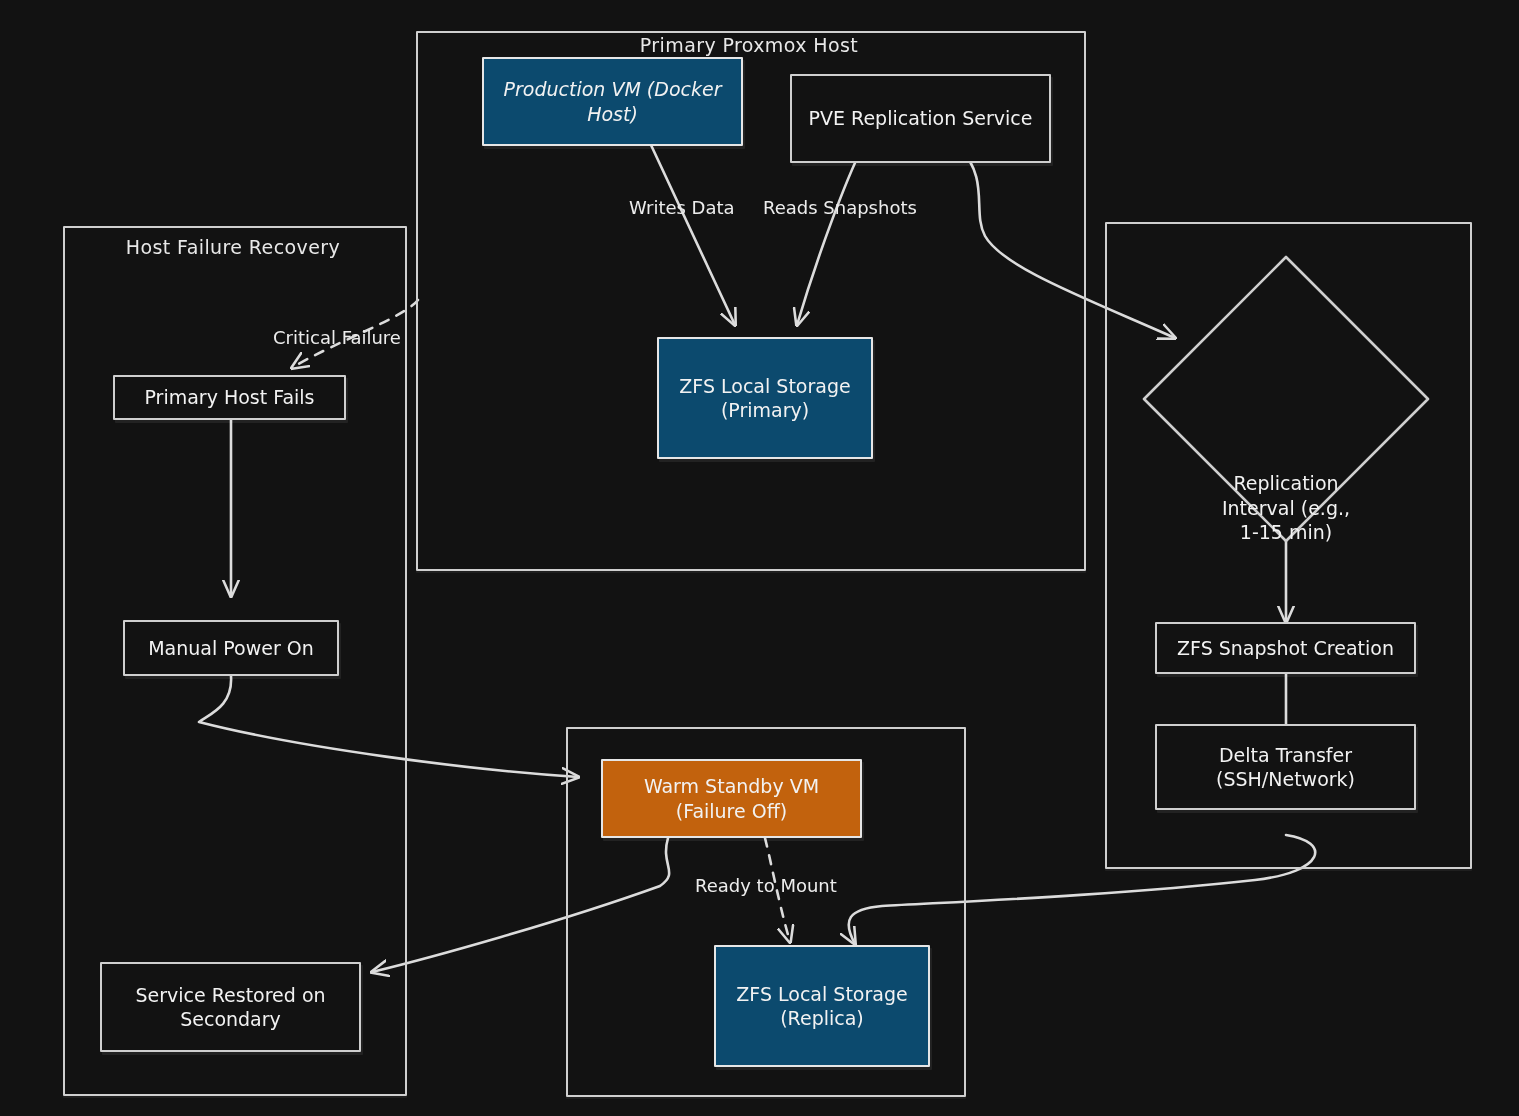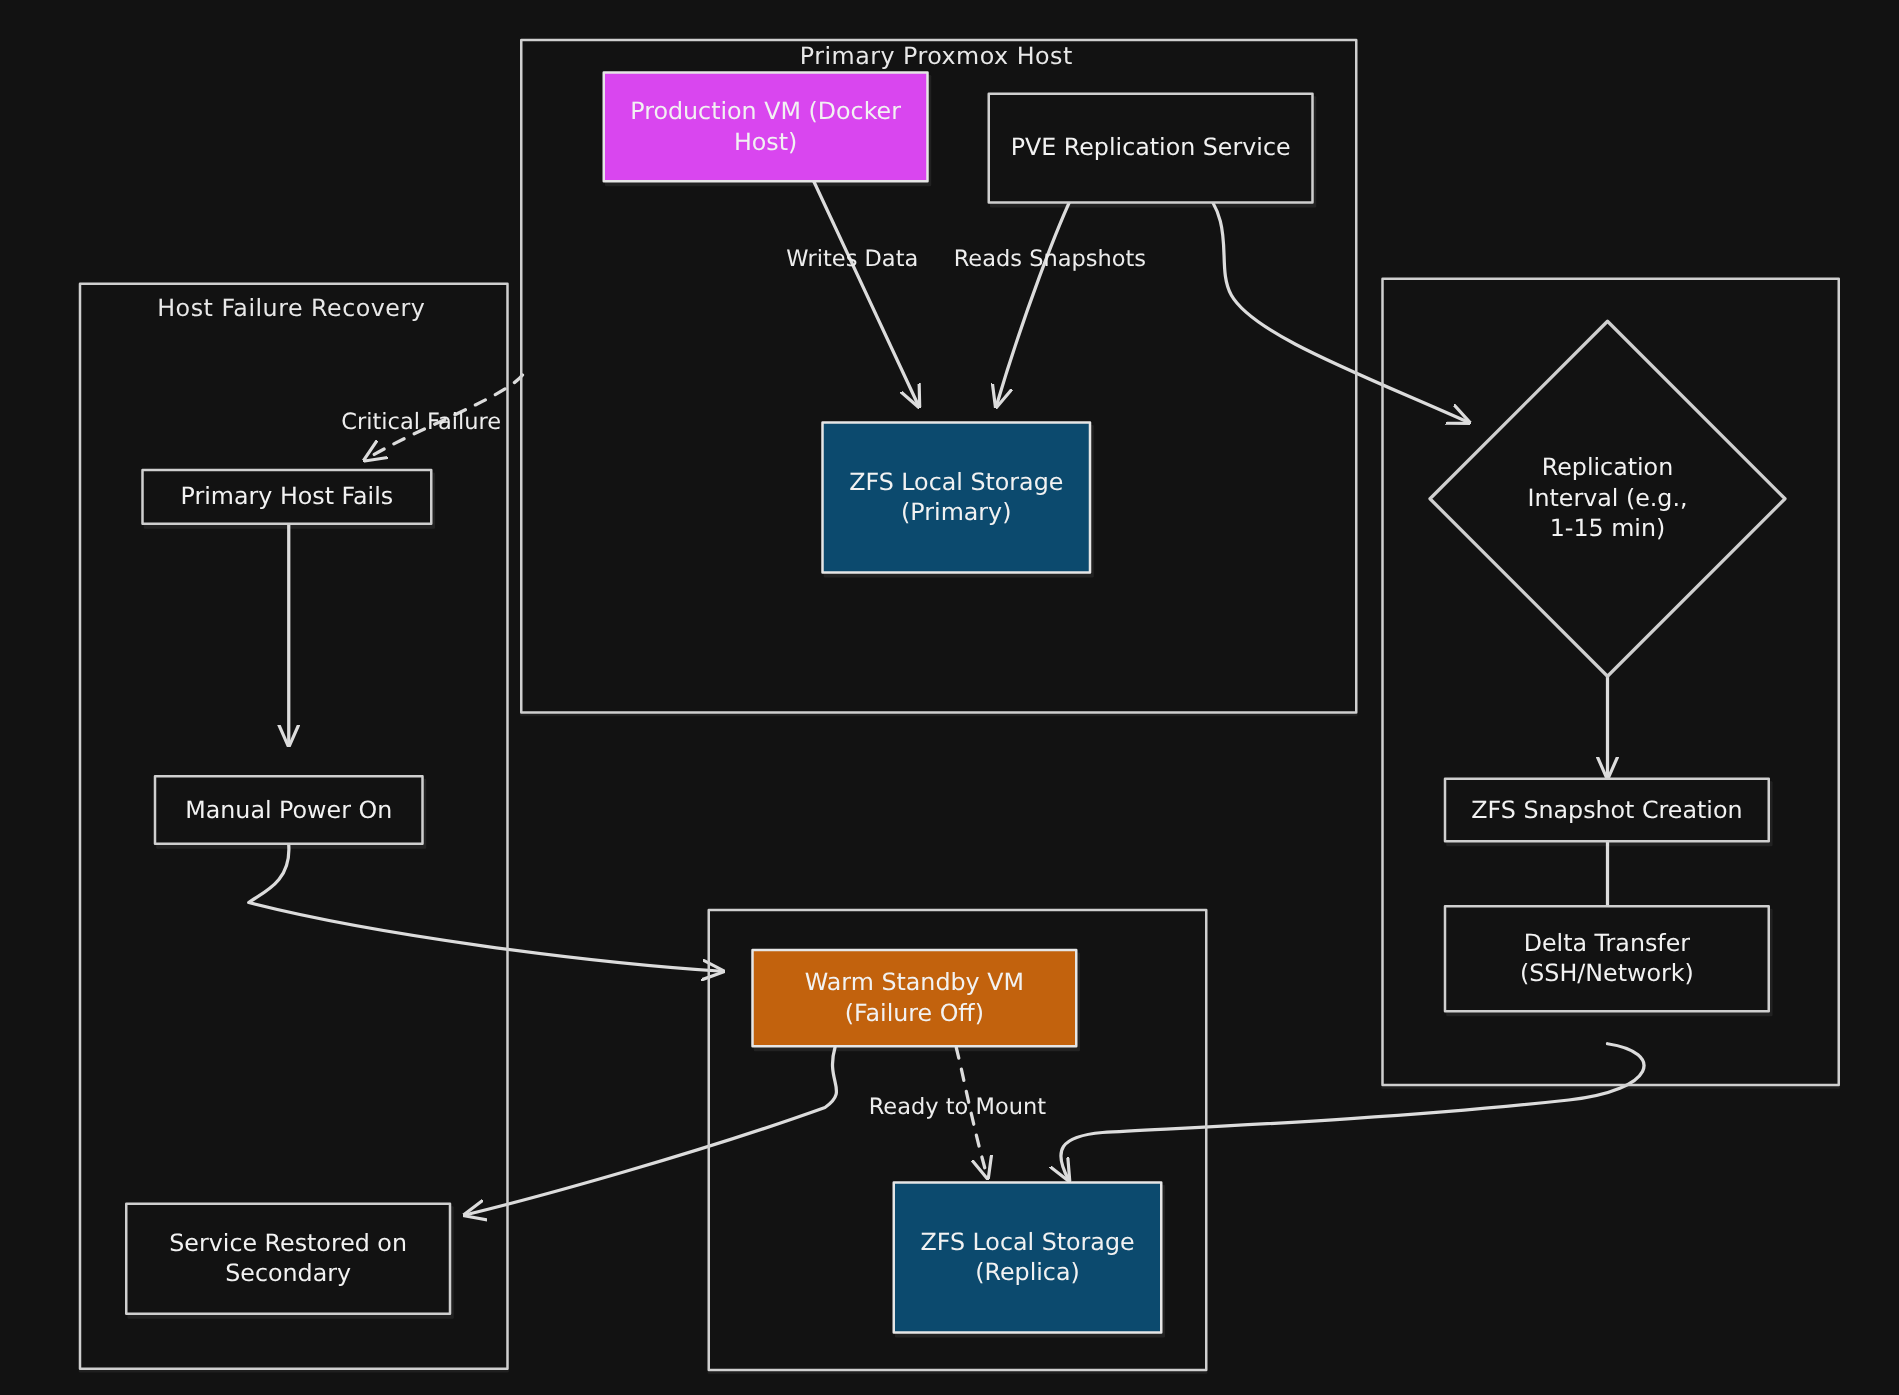--- a/index.html
+++ b/index.html
@@ -11,27 +11,27 @@
   .group{position:absolute;border:2px solid #cfcfcf;background:transparent;border-radius:1px;
          box-shadow:0 2px 0 rgba(255,255,255,.06);}
   .group-title{position:absolute;color:#e8e8e8;font-size:19px;letter-spacing:.4px;
                white-space:nowrap;text-align:center;}
 
   .node{position:absolute;border:2px solid #cfcfcf;display:flex;align-items:center;
         justify-content:center;text-align:center;color:#f2f2f2;font-size:19px;
         line-height:1.28;padding:4px 8px;box-sizing:border-box;
         box-shadow:2px 3px 0 rgba(255,255,255,.07);border-radius:1px;}
   .node.plain{background:#121212;}
-  .node.green{background:#d946ef;border-color:#e6e6e6;}
+  .node.green{background:#0c4a6e;border-color:#e6e6e6;font-style:italic;}
   .node.blue{background:#0c4a6e;border-color:#e6e6e6;}
   .node.orange{background:#c2620d;border-color:#e6e6e6;}
 
   .diamond{position:absolute;}
   .diamond .dtext{position:absolute;left:0;top:0;width:100%;height:100%;
-                  display:flex;align-items:center;justify-content:center;text-align:center;
+                  display:flex;align-items:center;justify-content:flex-end;text-align:center;
                   color:#f2f2f2;font-size:19px;line-height:1.3;}
 
   .edge-label{position:absolute;color:#ededed;font-size:18px;white-space:nowrap;}
   .nowrap{white-space:nowrap;}
 </style>
 </head>
 <body>
 
 <div id="stage">
 

